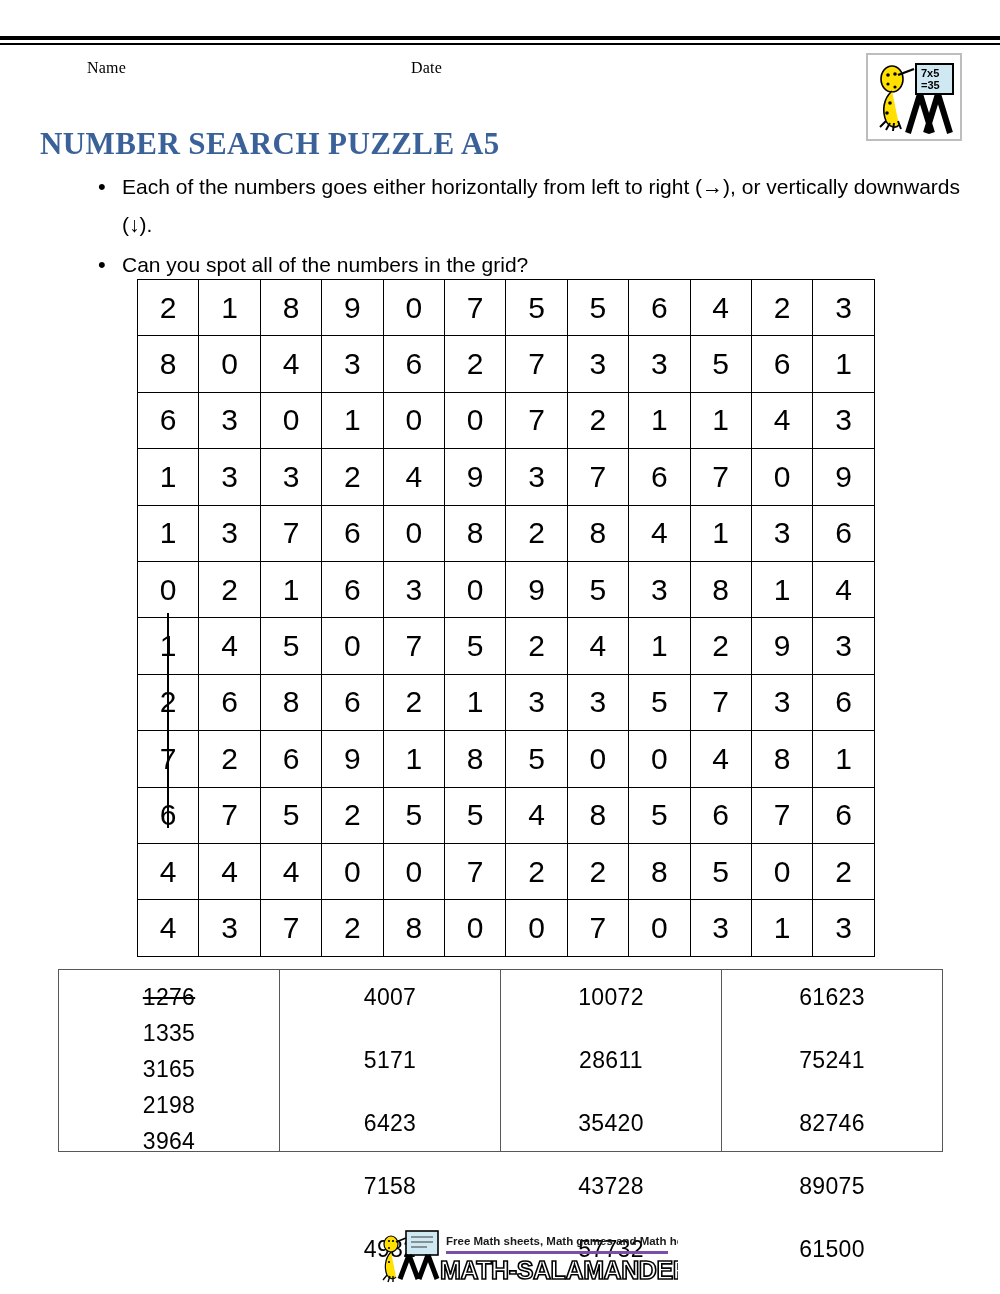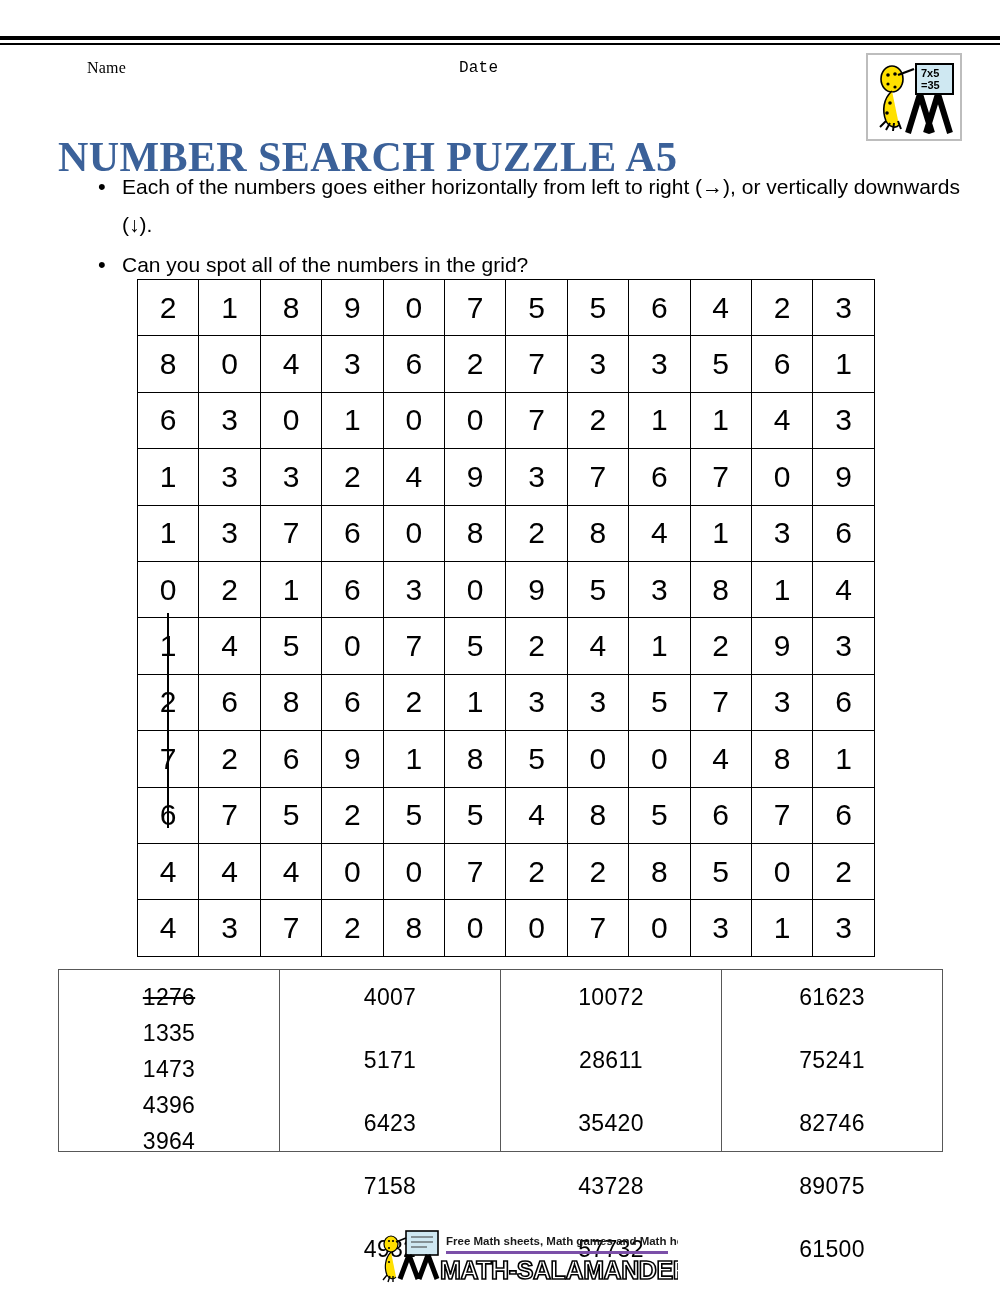--- a/index.html
+++ b/index.html
@@ -36,42 +36,41 @@
     left: 58px; top: 59px;
     font-size: 16px;
     font-family: Liberation Serif, serif;
     letter-spacing: 0.2px;
     margin-left: 29px;
   }
   #date-label {
     position: absolute;
     left: 411px; top: 59px;
     font-size: 16px;
-    font-family: Liberation Mono, monospace;
+    font-family: Liberation Serif, serif;
     letter-spacing: 0.2px;
-    margin-left: 48px;
   }
 
   
   #brand-logo {
     position: absolute;
     left: 866px; top: 53px;
     width: 96px; height: 88px;
     border: 2px solid #bdbdbd;
     background: #ec4899;
     box-sizing: border-box;
   }
   #brand-logo svg { display: block; }
 
   
   #page-title {
     position: absolute;
-    left: 58px; top: 105px;
+    left: 40px; top: 105px;
     font-family: "Liberation Serif", serif;
-    font-size: 42px;
+    font-size: 31px;
     color: #3b6199;
     letter-spacing: 0.4px;
     white-space: nowrap;
   }
 
   
   #instructions {
     position: absolute;
     left: 78px; top: 152px;
     width: 840px;
@@ -376,22 +375,22 @@
         <td>3</td>
       </tr>
     </tbody>
 </table>
 <div id="grid-marker"></div>
 
 <div id="word-list">
     <div class="word-col">
       <div class="word-item found">1276</div>
       <div class="word-item">1335</div>
-      <div class="word-item">1473</div>
-      <div class="word-item">4396</div>
+      <div class="word-item">3165</div>
+      <div class="word-item">2198</div>
       <div class="word-item">3964</div>
     </div>
     <div class="word-col">
       <div class="word-item">4007</div>
       <div class="word-item">5171</div>
       <div class="word-item">6423</div>
       <div class="word-item">7158</div>
       <div class="word-item">4982</div>
     </div>
     <div class="word-col">

